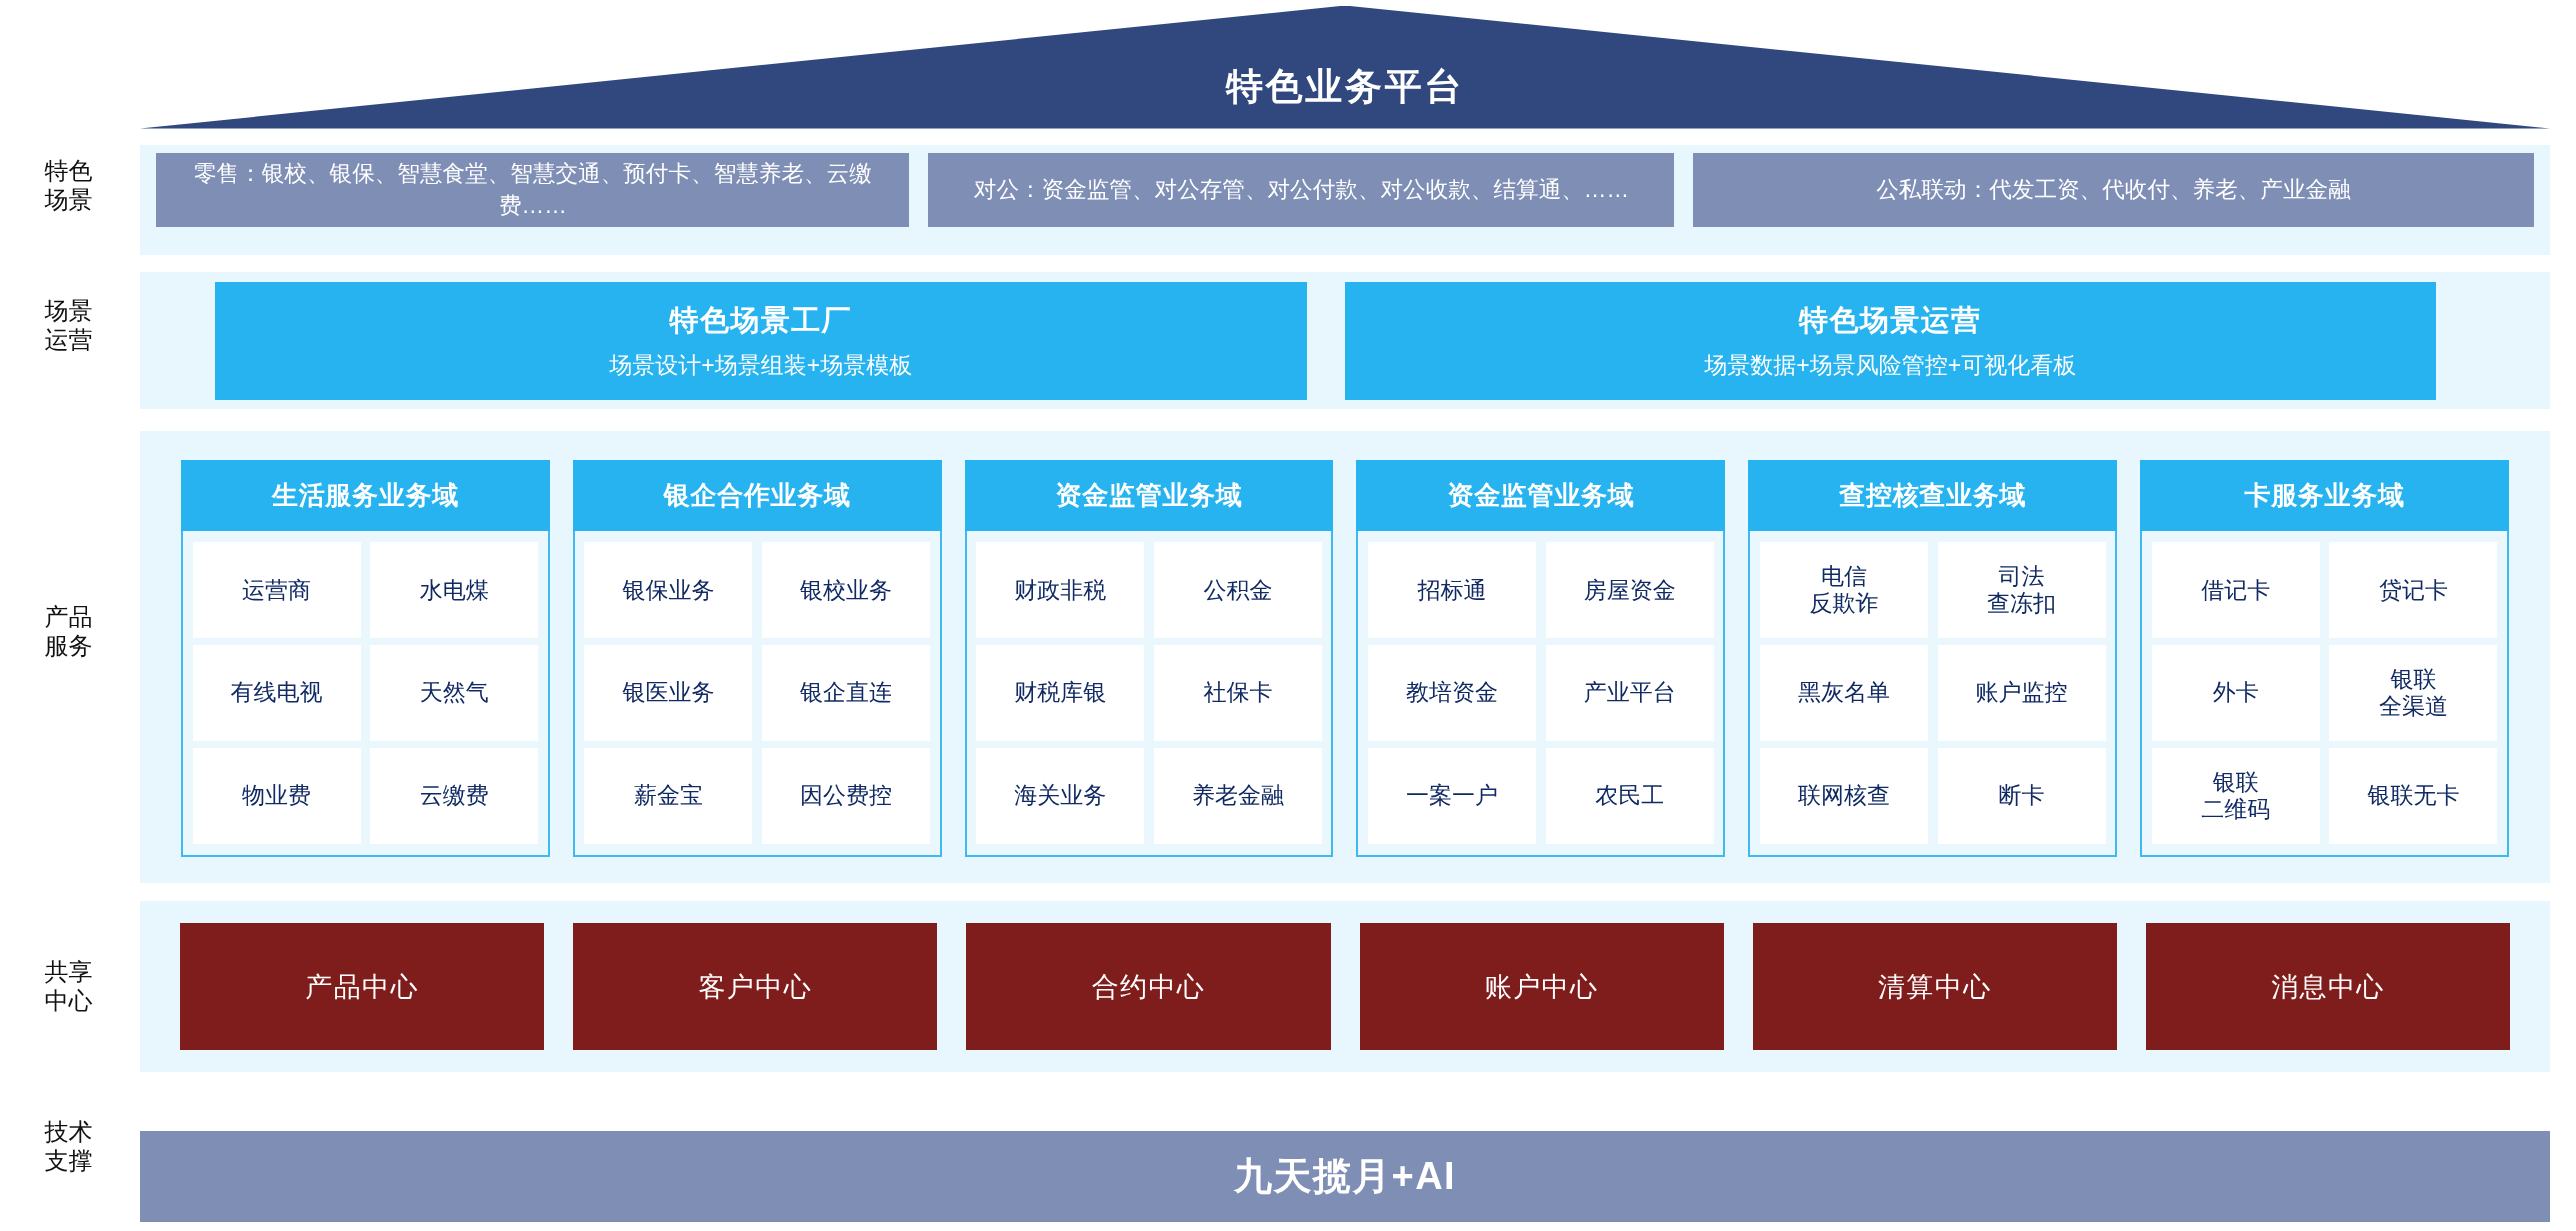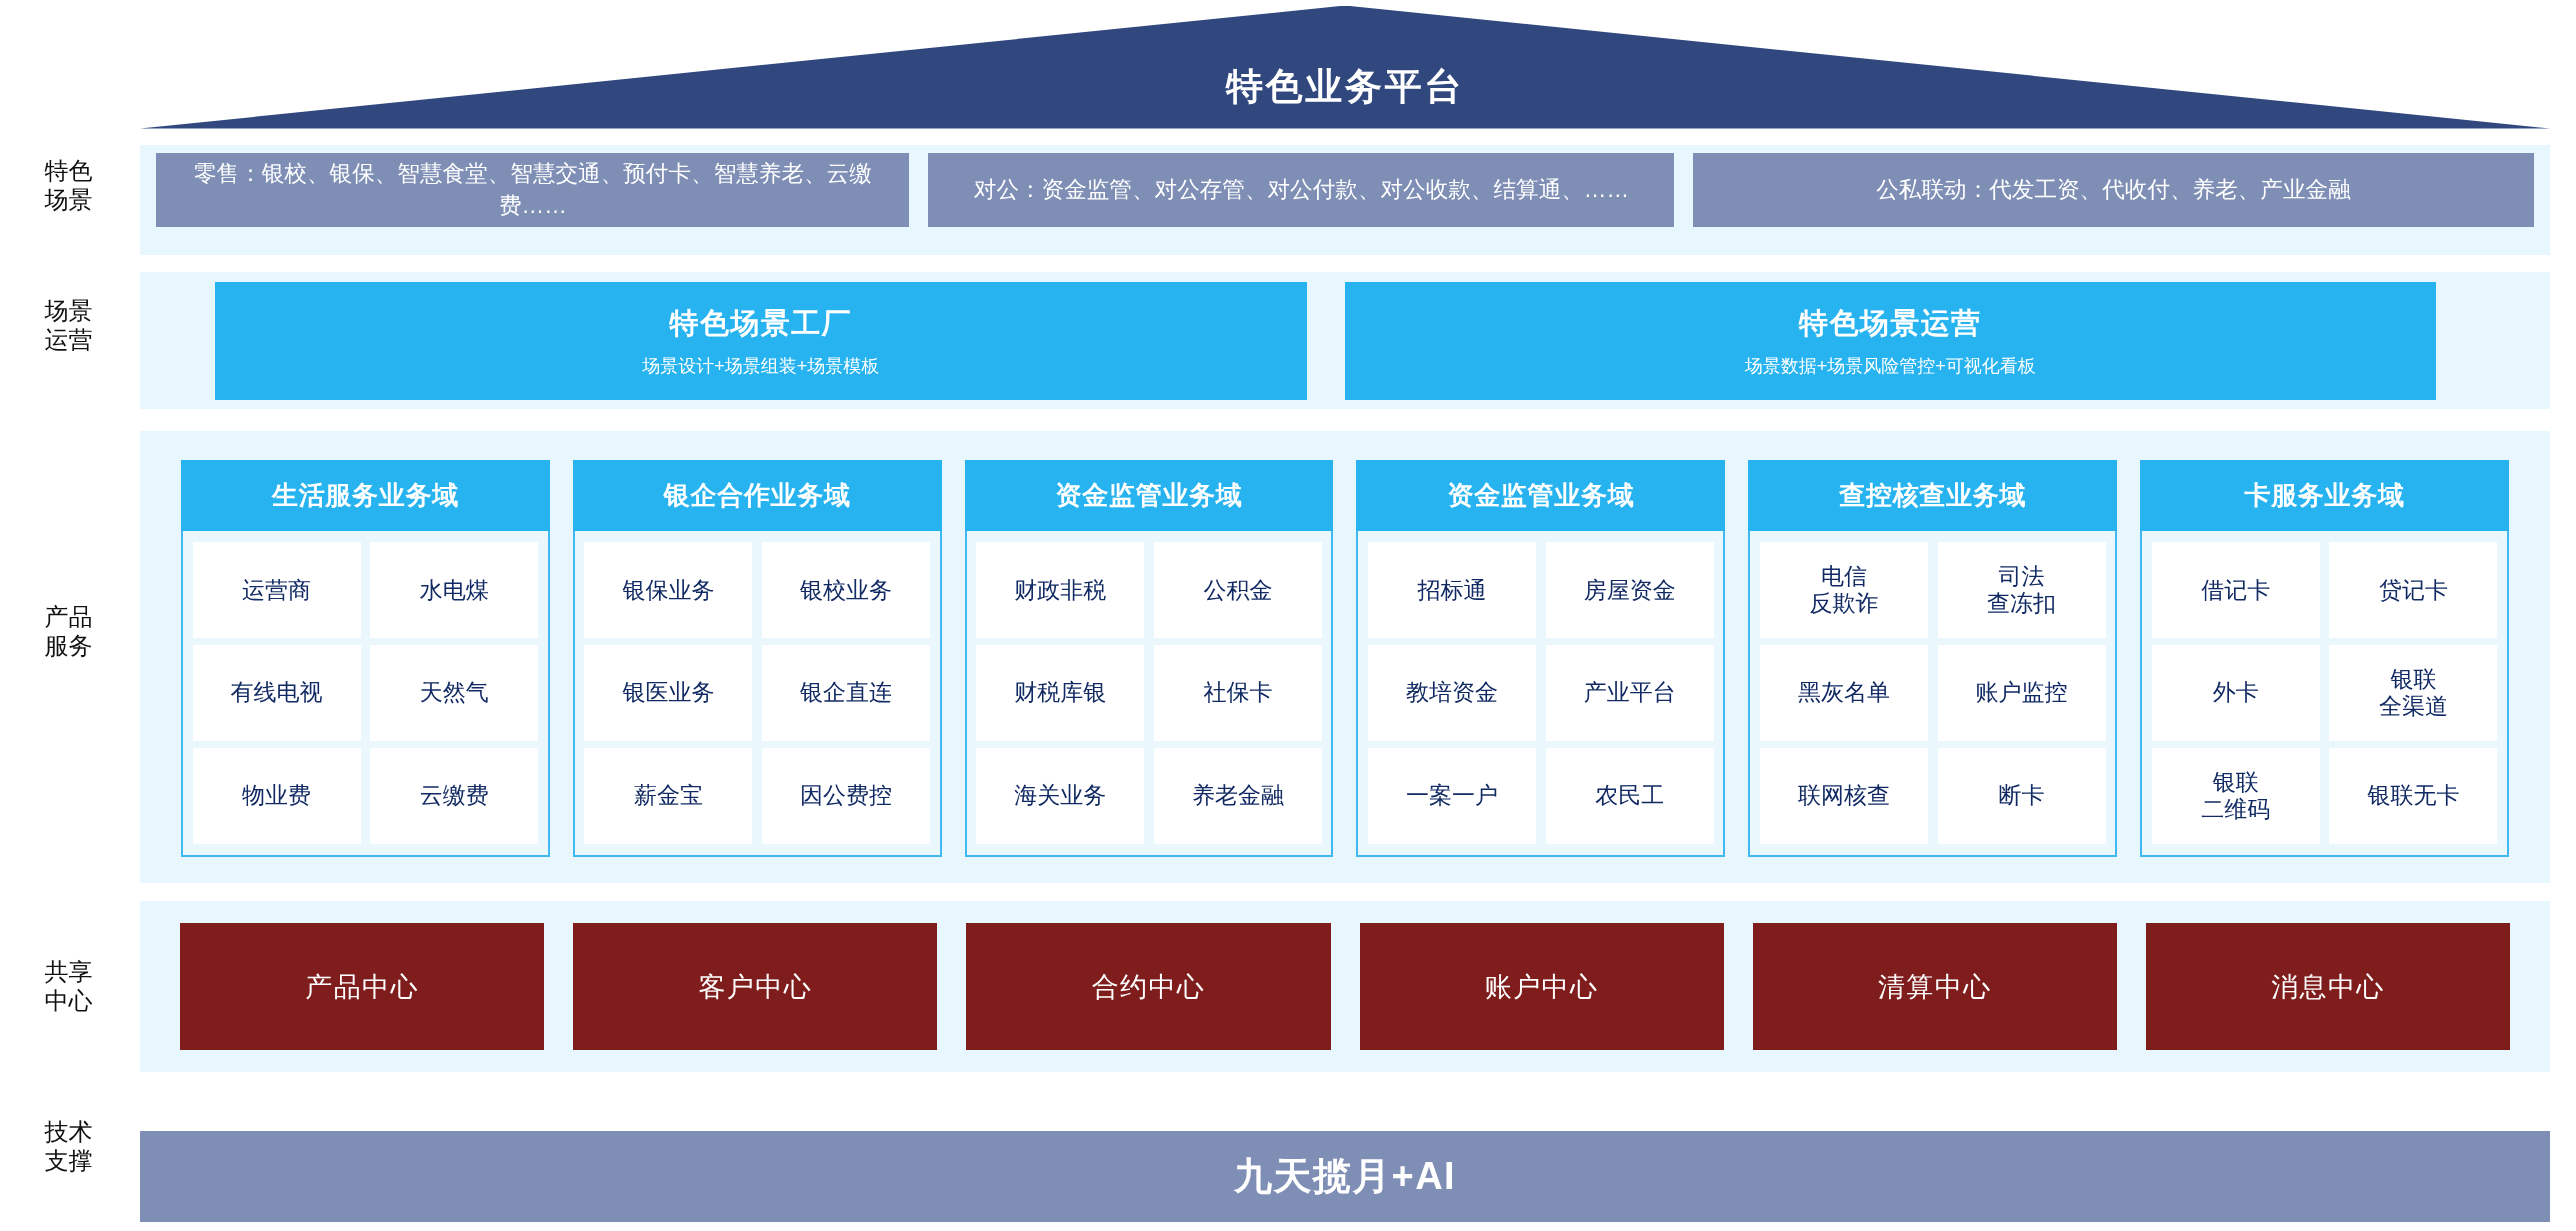--- a/index.html
+++ b/index.html
@@ -31,21 +31,21 @@
   .scene-box.b3{flex:1;}
 
   
   #opBand{top:272px;height:137px;}
   #opLabel{top:296px;}
   .op-inner{position:absolute;left:140px;top:282px;width:2371px;height:118px;
         display:flex;gap:38px;padding:0 75px;box-sizing:border-box;}
   .op-box{flex:1;background:#26b3ef;color:#fff;display:flex;flex-direction:column;
         align-items:center;justify-content:center;}
   .op-title{font-size:29px;font-weight:bold;letter-spacing:1.4px;margin-bottom:9.6px;}
-  .op-sub{font-size:18px;}
+  .op-sub{font-size:23px;}
 
   
   #prodBand{top:431px;height:452px;}
   #prodLabel{top:602px;}
   .prod-inner{position:absolute;left:140px;top:460px;width:2410px;height:397px;
         display:flex;gap:23px;padding:0 41px;box-sizing:border-box;}
   .domain{flex:1;display:flex;flex-direction:column;}
   .domain-head{background:#26b3ef;color:#fff;font-size:26px;font-weight:bold;
         height:71px;display:flex;align-items:center;justify-content:center;
         letter-spacing:0.7px;}

